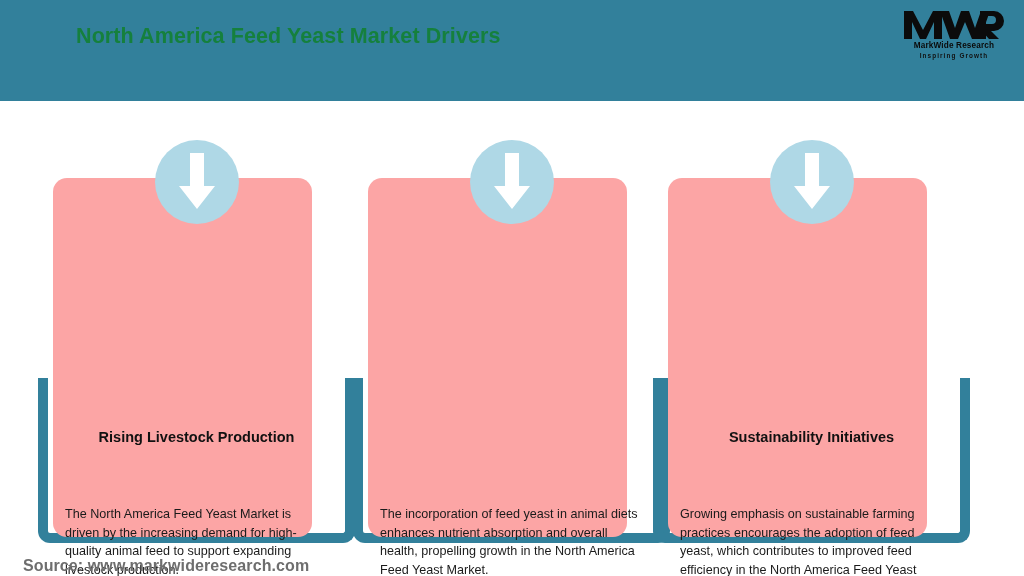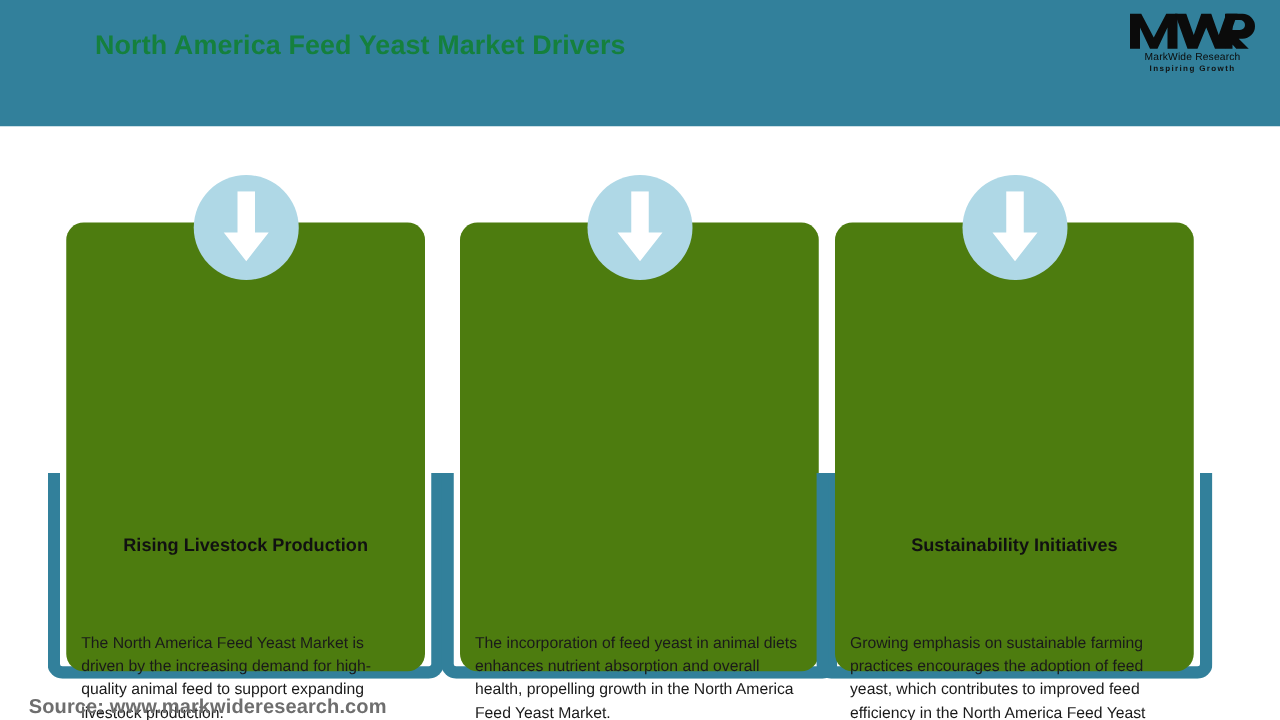--- a/index.html
+++ b/index.html
@@ -51,21 +51,21 @@
     text-align: center;
   }
   #logo-mark {
     display: block;
     width: 104px;
     height: 33px;
   }
   #logo-name {
     display: block;
     font-size: 8.2px;
-    font-weight: normal;
+    font-weight: bold;
     color: #0a0a0a;
     letter-spacing: 0.15px;
     line-height: 10px;
     white-space: nowrap;
     text-align: center;
   }
   #logo-tagline {
     display: block;
     font-size: 6.4px;
     font-weight: bold;
@@ -98,23 +98,23 @@
     border-bottom: 10px solid #32809B;
     border-bottom-left-radius: 12px;
     border-bottom-right-radius: 12px;
     box-sizing: border-box;
   }
 
   .card {
     position: absolute;
     left: 0;
     top: 178px;
-    width: 287px;
+    width: 259px;
     height: 359px;
-    background: #4d7c0f;
+    background: #fca5a5;
     border-radius: 14px;
     box-sizing: border-box;
     text-decoration: underline;
   }
 
   .icon-circle {
     position: absolute;
     left: 50%;
     top: 140px;
     width: 84px;

